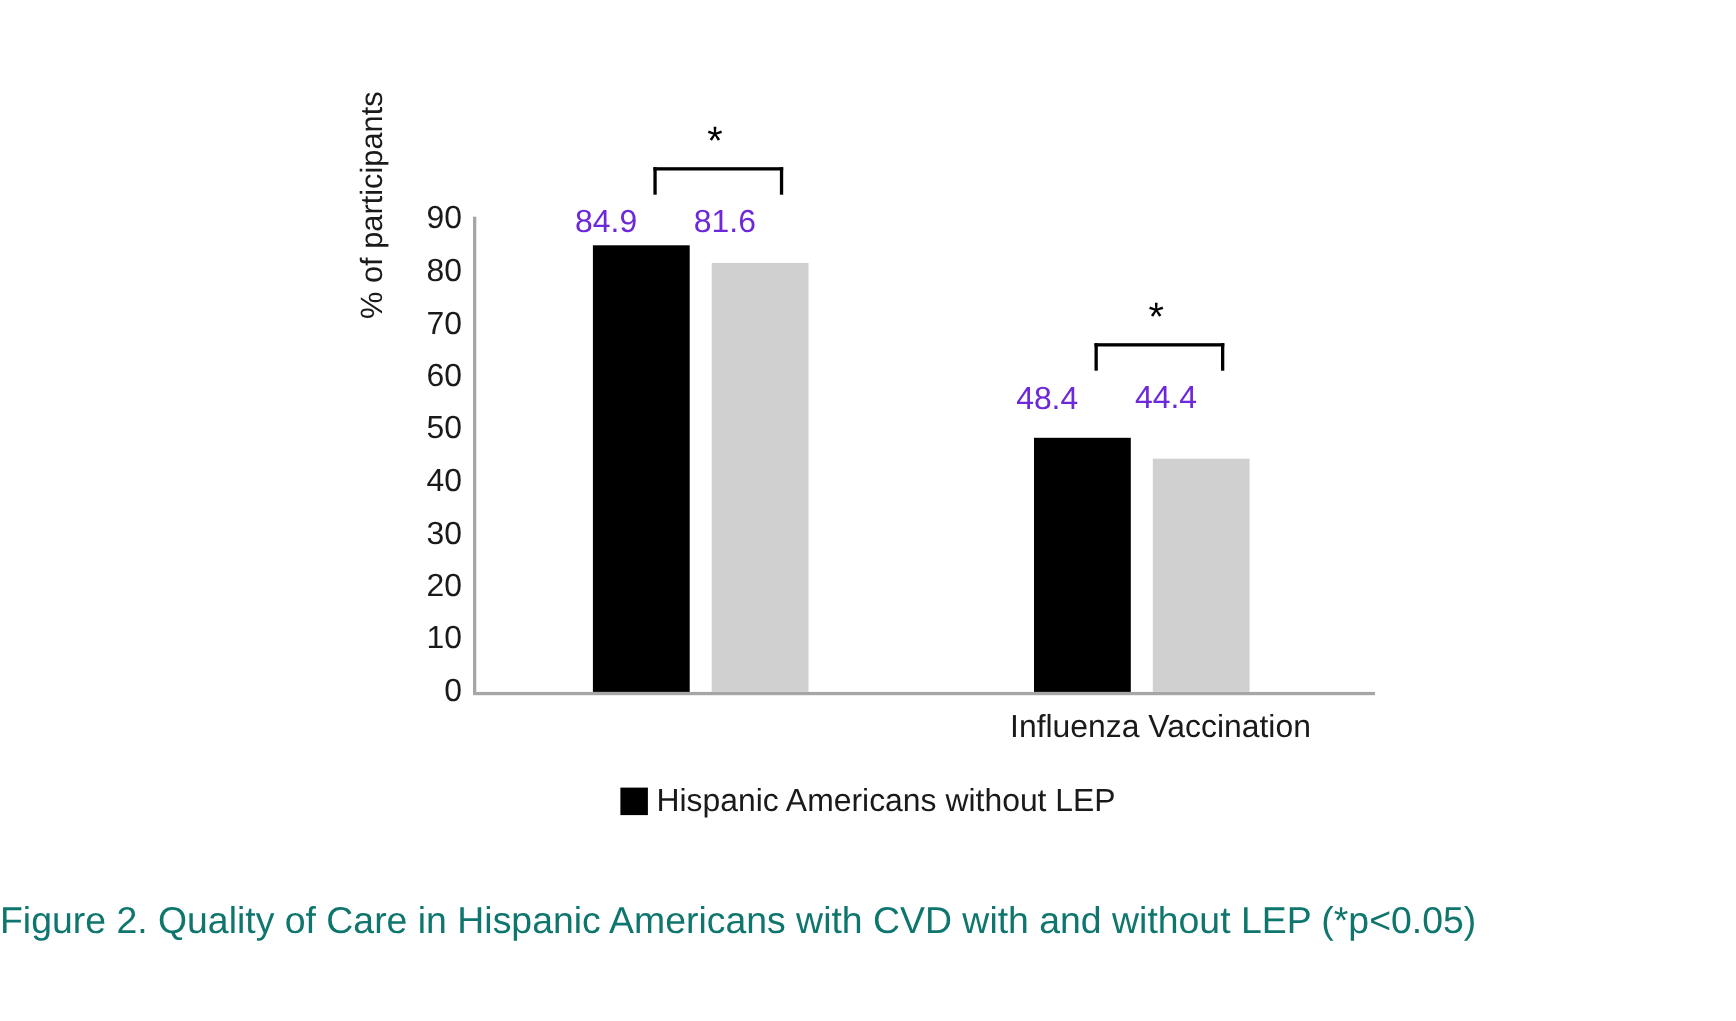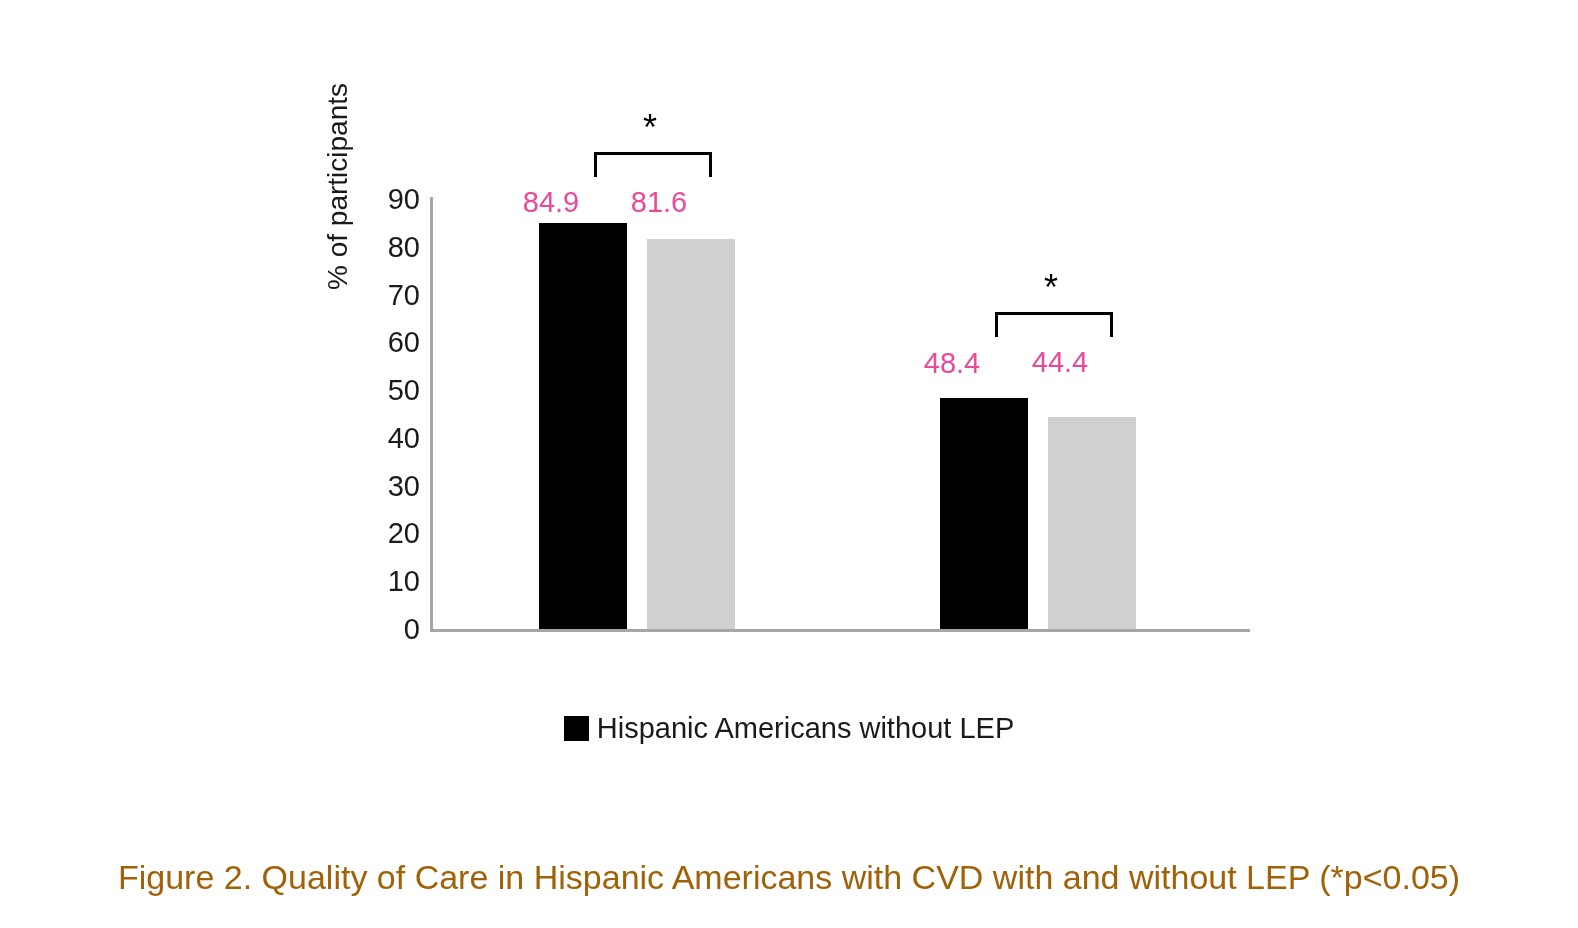--- a/index.html
+++ b/index.html
@@ -85,21 +85,21 @@
   .bar {
     position: absolute;
     bottom: 0;
   }
   .bar.dark { background: #000000; }
   .bar.light { background: #d0d0d0; }
 
   .bar-value {
     position: absolute;
     font-size: 29px;
-    color: #ec4899;
+    color: #6d28d9;
     text-align: center;
     white-space: nowrap;
   }
 
   .cat-label {
     position: absolute;
     font-size: 29px;
     color: #1a1a1a;
     text-align: center;
     white-space: nowrap;
@@ -146,25 +146,25 @@
   .legend-swatch.light { background: #d0d0d0; }
   .legend-label {
     font-size: 29px;
     color: #1a1a1a;
     white-space: nowrap;
   }
 
   .caption {
     position: absolute;
     left: 0;
-    top: 858px;
-    width: 1578px;
-    text-align: center;
+    top: 818px;
+    width: 1578px;
+    text-align: left;
     font-size: 34px;
-    color: #a16207;
+    color: #0f766e;
     white-space: nowrap;
   }
 </style>
 </head>
 <body>
 
 <div class="figure-wrap">
 
   <div class="y-axis-line"></div>
   <div class="x-axis-line"></div>
@@ -197,20 +197,21 @@
   <div class="bar-value" style="left:599px; top:186px; width:120px;">81.6</div>
   <div class="bar-value" style="left:892px; top:347px; width:120px;">48.4</div>
   <div class="bar-value" style="left:1000px; top:346px; width:120px;">44.4</div>
 
   <div class="sig-bracket" style="left:594px; top:152px; width:112px; height:22px;"></div>
   <div class="sig-star" style="left:600px; top:110px; width:100px;">*</div>
 
   <div class="sig-bracket" style="left:995px; top:312px; width:112px; height:22px;"></div>
   <div class="sig-star" style="left:1001px; top:270px; width:100px;">*</div>
 
+  <div class="cat-label" style="left:845px; top:645px; width:420px;">Influenza Vaccination</div>
 
   <div class="legend">
     <div class="legend-item">
       <span class="legend-swatch dark"></span>
       <span class="legend-label">Hispanic Americans without LEP</span>
     </div>
   </div>
 
   <div class="caption">Figure 2. Quality of Care in Hispanic Americans with CVD with and without LEP (*p&lt;0.05)</div>
 

